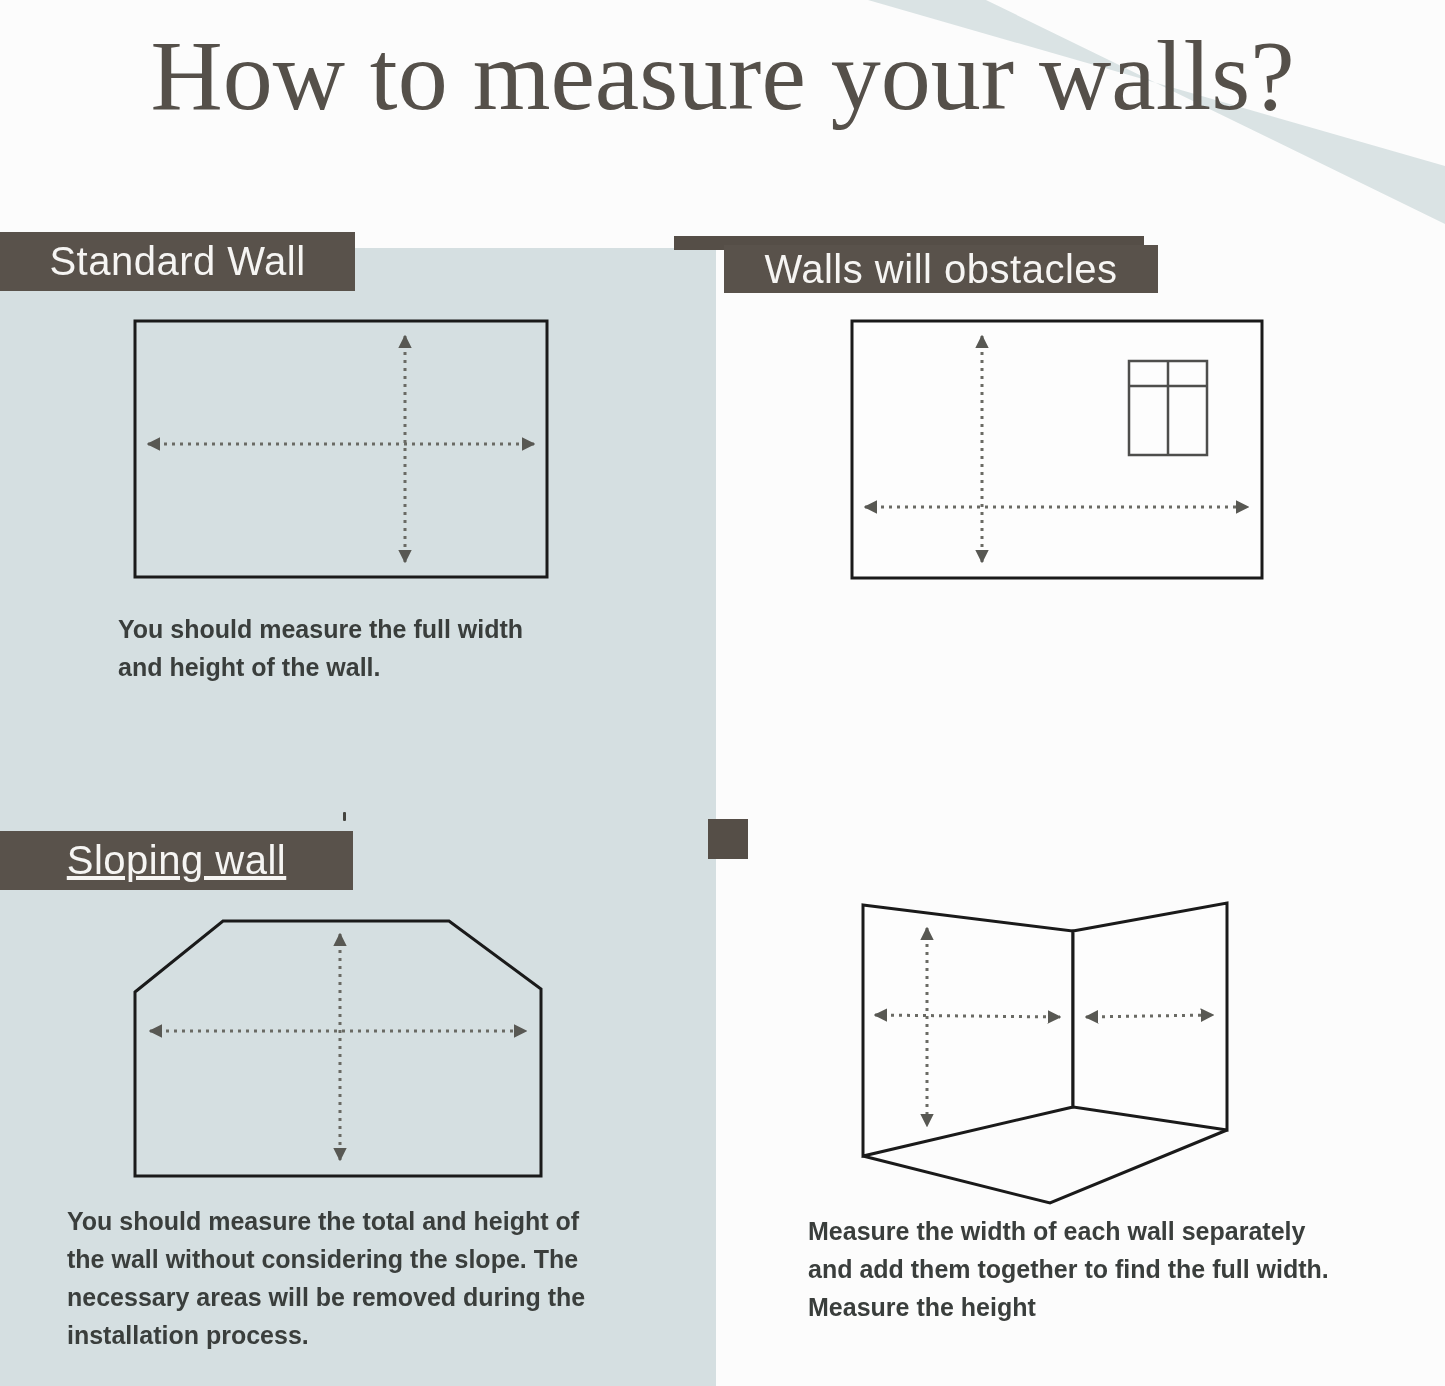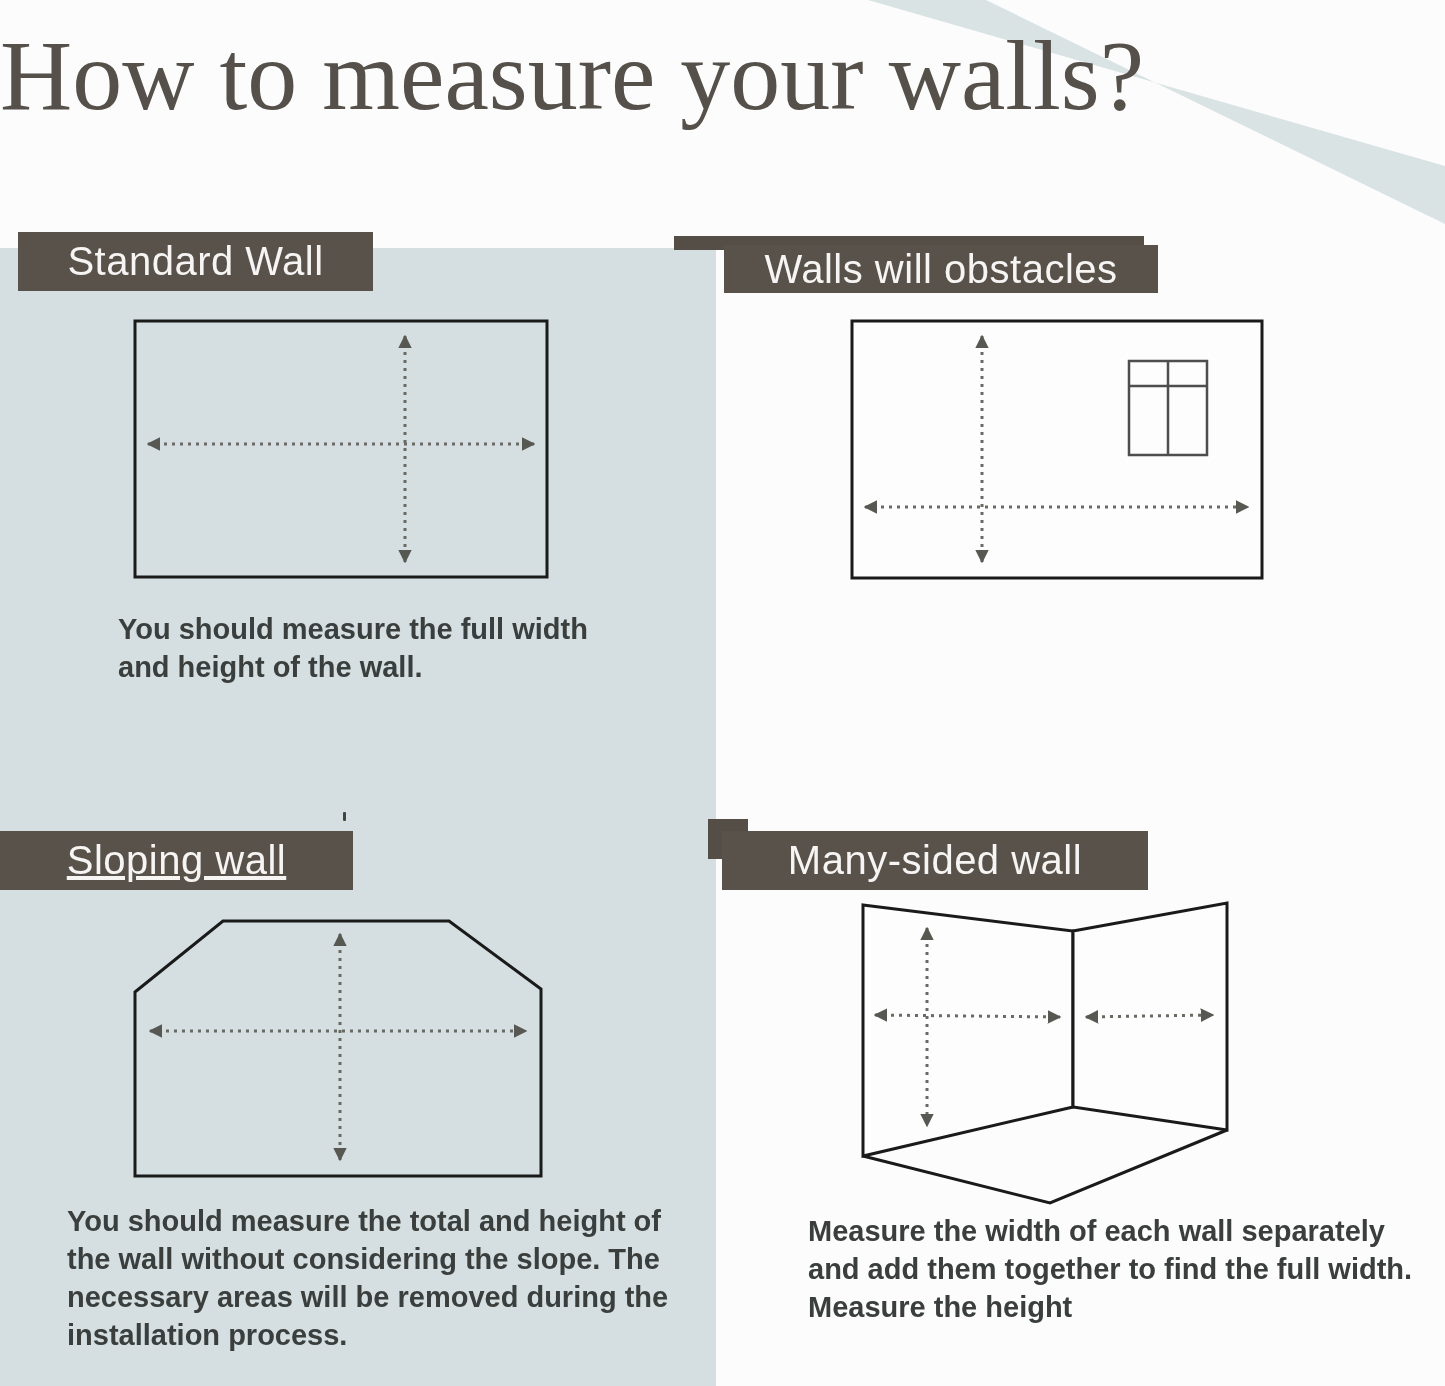--- a/index.html
+++ b/index.html
@@ -10,42 +10,42 @@
     overflow:hidden;
     font-family:"Liberation Sans","DejaVu Sans",sans-serif;
   }
   .band-svg{position:absolute;left:0;top:0;width:1445px;height:1386px;z-index:0;}
   .left-panel{
     position:absolute;left:0;top:248px;width:716px;height:1138px;
     background:#d5dfe1;z-index:0;
   }
   .title{
     position:absolute;left:0;top:18px;width:1445px;margin:0;
-    text-align:left;
+    text-align:center;
     font-family:"Liberation Serif","DejaVu Serif",serif;
     font-weight:400;font-size:100px;color:#55504a;
     letter-spacing:0px;z-index:3;
   }
   .bar{
     position:absolute;z-index:2;
     background:#59524b;
     display:flex;align-items:center;justify-content:center;
     color:#f6f5f3;font-size:40px;font-weight:400;letter-spacing:0.5px;
   }
   .backbar{position:absolute;background:#554e47;z-index:1;}
-  .bar-standard{left:0;top:232px;width:355px;height:59px;margin-left:18px;}
+  .bar-standard{left:0;top:232px;width:355px;height:59px;}
   .bar-obstacles{left:724px;top:245px;width:434px;height:48px;}
   .backbar-obstacles{left:674px;top:236px;width:470px;height:14px;}
   .bar-sloping{left:0;top:831px;width:353px;height:59px;text-decoration:underline;}
   .bar-many{left:722px;top:831px;width:426px;height:59px;}
   .backbar-many{left:708px;top:819px;width:40px;height:40px;}
   .diagrams{position:absolute;left:0;top:0;width:1445px;height:1386px;z-index:2;}
   .caption{
     position:absolute;z-index:3;
-    font-size:29px;font-weight:600;color:#3a3e3c;
+    font-size:25px;font-weight:600;color:#3a3e3c;
     line-height:38px;white-space:pre-line;
   }
   .caption-standard{left:118px;top:610px;width:500px;}
   .caption-obstacles{left:781px;top:606px;width:650px;}
   .caption-sloping{left:67px;top:1202px;width:610px;}
   .caption-many{left:808px;top:1212px;width:620px;}
   .stray{
     position:absolute;left:343px;top:812px;width:3px;height:9px;
     background:#44443f;border-radius:1px;z-index:3;
   }
@@ -70,23 +70,20 @@
   <div class="backbar backbar-obstacles"></div>
   <div class="bar bar-obstacles">
     <span>Walls will obstacles</span>
   </div>
 
   <div class="bar bar-sloping">
     <span>Sloping wall</span>
   </div>
 
   <div class="backbar backbar-many"></div>
-  <div class="bar bar-many">
-    <span>Many-sided wall</span>
-  </div>
 
   <div class="stray"></div>
 
   <svg class="diagrams" viewBox="0 0 1445 1386">
     <defs>
       <marker id="arrow" viewBox="0 0 10 10" refX="9" refY="5" markerWidth="4.6" markerHeight="4.6" orient="auto-start-reverse">
         <path d="M0,0 L10,5 L0,10 Z" fill="#585853"></path>
       </marker>
     </defs>
 

